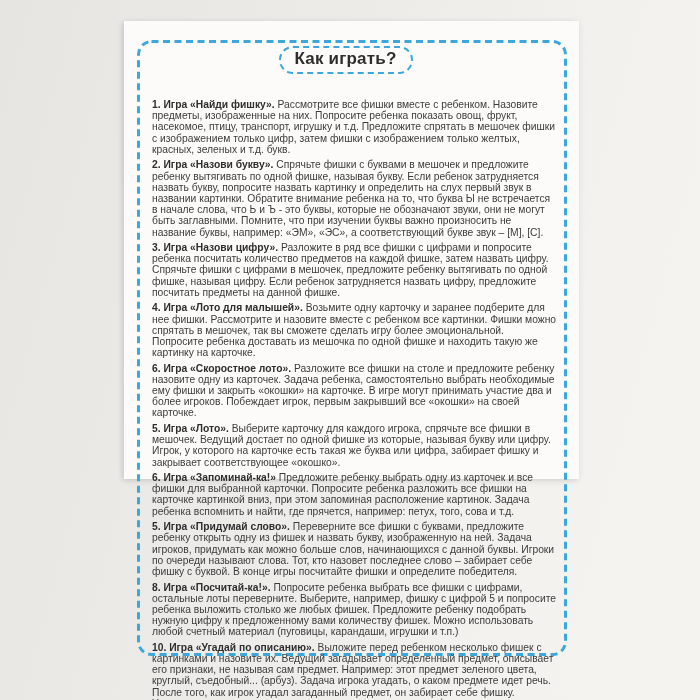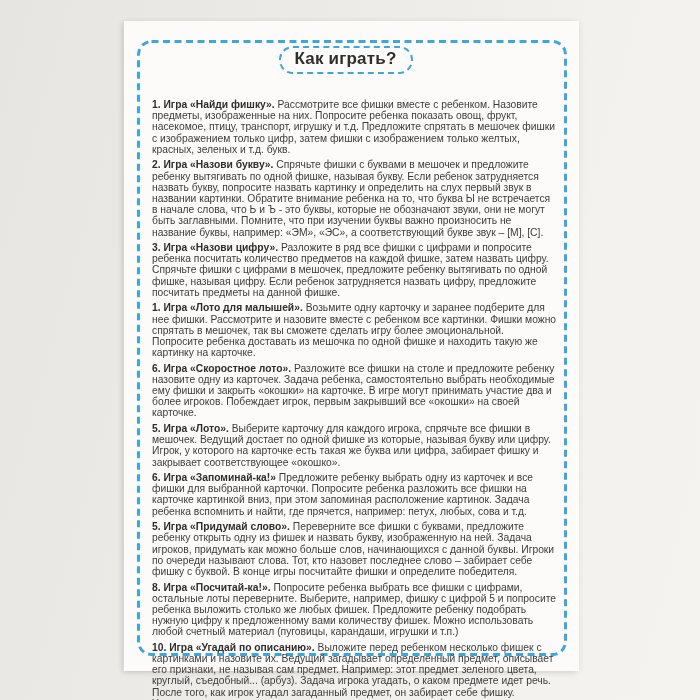--- a/index.html
+++ b/index.html
@@ -14,21 +14,21 @@
   body{
     position:relative;
     width:700px;height:700px;
     overflow:hidden;
     background:linear-gradient(105deg,#e7e5e2 0%,#edebe8 40%,#f3f2ef 75%,#f4f3f0 100%);
     font-family:"Liberation Sans","DejaVu Sans",sans-serif;
   }
   .paper{
     position:absolute;
     left:124px;top:21px;
-    width:455px;height:650px;
+    width:455px;height:458px;
     background:var(--paper,#fcfbf9);
     box-shadow:-2px 1px 5px rgba(0,0,0,0.10), 0 2px 8px rgba(0,0,0,0.06), inset 1px 0 0 rgba(255,255,255,0.9);
   }
   .outer-border{
     position:absolute;
     left:13px;top:19px;
     width:430px;height:616px;
     pointer-events:none;
   }
   .outer-border svg{display:block;width:100%;height:100%;}
@@ -84,22 +84,22 @@
   </div>
 
   <div class="title-badge">
     <span class="title">Как играть?</span>
   </div>
 
   <div class="content">
     <p><b>1. Игра «Найди фишку».</b> <span>Рассмотрите все фишки вместе с ребенком. Назовите предметы, изображенные на них. Попросите ребенка показать овощ, фрукт, насекомое, птицу, транспорт, игрушку и т.д. Предложите спрятать в мешочек фишки с изображением только цифр, затем фишки с изображением только желтых, красных, зеленых и т.д. букв.</span></p>
     <p><b>2. Игра «Назови букву».</b> <span>Спрячьте фишки с буквами в мешочек и предложите ребенку вытягивать по одной фишке, называя букву. Если ребенок затрудняется назвать букву, попросите назвать картинку и определить на слух первый звук в названии картинки. Обратите внимание ребенка на то, что буква Ы не встречается в начале слова, что Ь и Ъ - это буквы, которые не обозначают звуки, они не могут быть заглавными. Помните, что при изучении буквы важно произносить не название буквы, например: «ЭМ», «ЭС», а соответствующий букве звук – [М], [С].</span></p>
     <p><b>3. Игра «Назови цифру».</b> <span>Разложите в ряд все фишки с цифрами и попросите ребенка посчитать количество предметов на каждой фишке, затем назвать цифру. Спрячьте фишки с цифрами в мешочек, предложите ребенку вытягивать по одной фишке, называя цифру. Если ребенок затрудняется назвать цифру, предложите посчитать предметы на данной фишке.</span></p>
-    <p><b>1. Игра «Лото для малышей».</b> <span>Возьмите одну карточку и заранее подберите для нее фишки. Рассмотрите и назовите вместе с ребенком все картинки. Фишки можно спрятать в мешочек, так вы сможете сделать игру более эмоциональной. Попросите ребенка доставать из мешочка по одной фишке и находить такую же картинку на карточке.</span></p>
+    <p><b>4. Игра «Лото для малышей».</b> <span>Возьмите одну карточку и заранее подберите для нее фишки. Рассмотрите и назовите вместе с ребенком все картинки. Фишки можно спрятать в мешочек, так вы сможете сделать игру более эмоциональной. Попросите ребенка доставать из мешочка по одной фишке и находить такую же картинку на карточке.</span></p>
     <p><b>6. Игра «Скоростное лото».</b> <span>Разложите все фишки на столе и предложите ребенку назовите одну из карточек. Задача ребенка, самостоятельно выбрать необходимые ему фишки и закрыть «окошки» на карточке. В игре могут принимать участие два и более игроков. Побеждает игрок, первым закрывший все «окошки» на своей карточке.</span></p>
     <p><b>5. Игра «Лото».</b> <span>Выберите карточку для каждого игрока, спрячьте все фишки в мешочек. Ведущий достает по одной фишке из которые, называя букву или цифру. Игрок, у которого на карточке есть такая же буква или цифра, забирает фишку и закрывает соответствующее «окошко».</span></p>
-    <p><b>6. Игра «Запоминай-ка!»</b> <span>Предложите ребенку выбрать одну из карточек и все фишки для выбранной карточки. Попросите ребенка разложить все фишки на карточке картинкой вниз, при этом запоминая расположение картинок. Задача ребенка вспомнить и найти, где прячется, например: петух, любых, сова и т.д.</span></p>
+    <p><b>6. Игра «Запоминай-ка!»</b> <span>Предложите ребенку выбрать одну из карточек и все фишки для выбранной карточки. Попросите ребенка разложить все фишки на карточке картинкой вниз, при этом запоминая расположение картинок. Задача ребенка вспомнить и найти, где прячется, например: петух, того, сова и т.д.</span></p>
     <p><b>5. Игра «Придумай слово».</b> <span>Переверните все фишки с буквами, предложите ребенку открыть одну из фишек и назвать букву, изображенную на ней. Задача игроков, придумать как можно больше слов, начинающихся с данной буквы. Игроки по очереди называют слова. Тот, кто назовет последнее слово – забирает себе фишку с буквой. В конце игры посчитайте фишки и определите победителя.</span></p>
     <p><b>8. Игра «Посчитай-ка!».</b> <span>Попросите ребенка выбрать все фишки с цифрами, остальные лоты переверните. Выберите, например, фишку с цифрой 5 и попросите ребенка выложить столько же любых фишек. Предложите ребенку подобрать нужную цифру к предложенному вами количеству фишек. Можно использовать любой счетный материал (пуговицы, карандаши, игрушки и т.п.)</span></p>
     <p><b>10. Игра «Угадай по описанию».</b> <span>Выложите перед ребенком несколько фишек с картинками и назовите их. Ведущий загадывает определенный предмет, описывает его признаки, не называя сам предмет. Например: этот предмет зеленого цвета, круглый, съедобный... (арбуз). Задача игрока угадать, о каком предмете идет речь. После того, как игрок угадал загаданный предмет, он забирает себе фишку. Учитывая возраст игроков, можно варьировать количество фишек и описания предметов.</span></p>
   </div>
 
 </div>
 
 </body></html>

